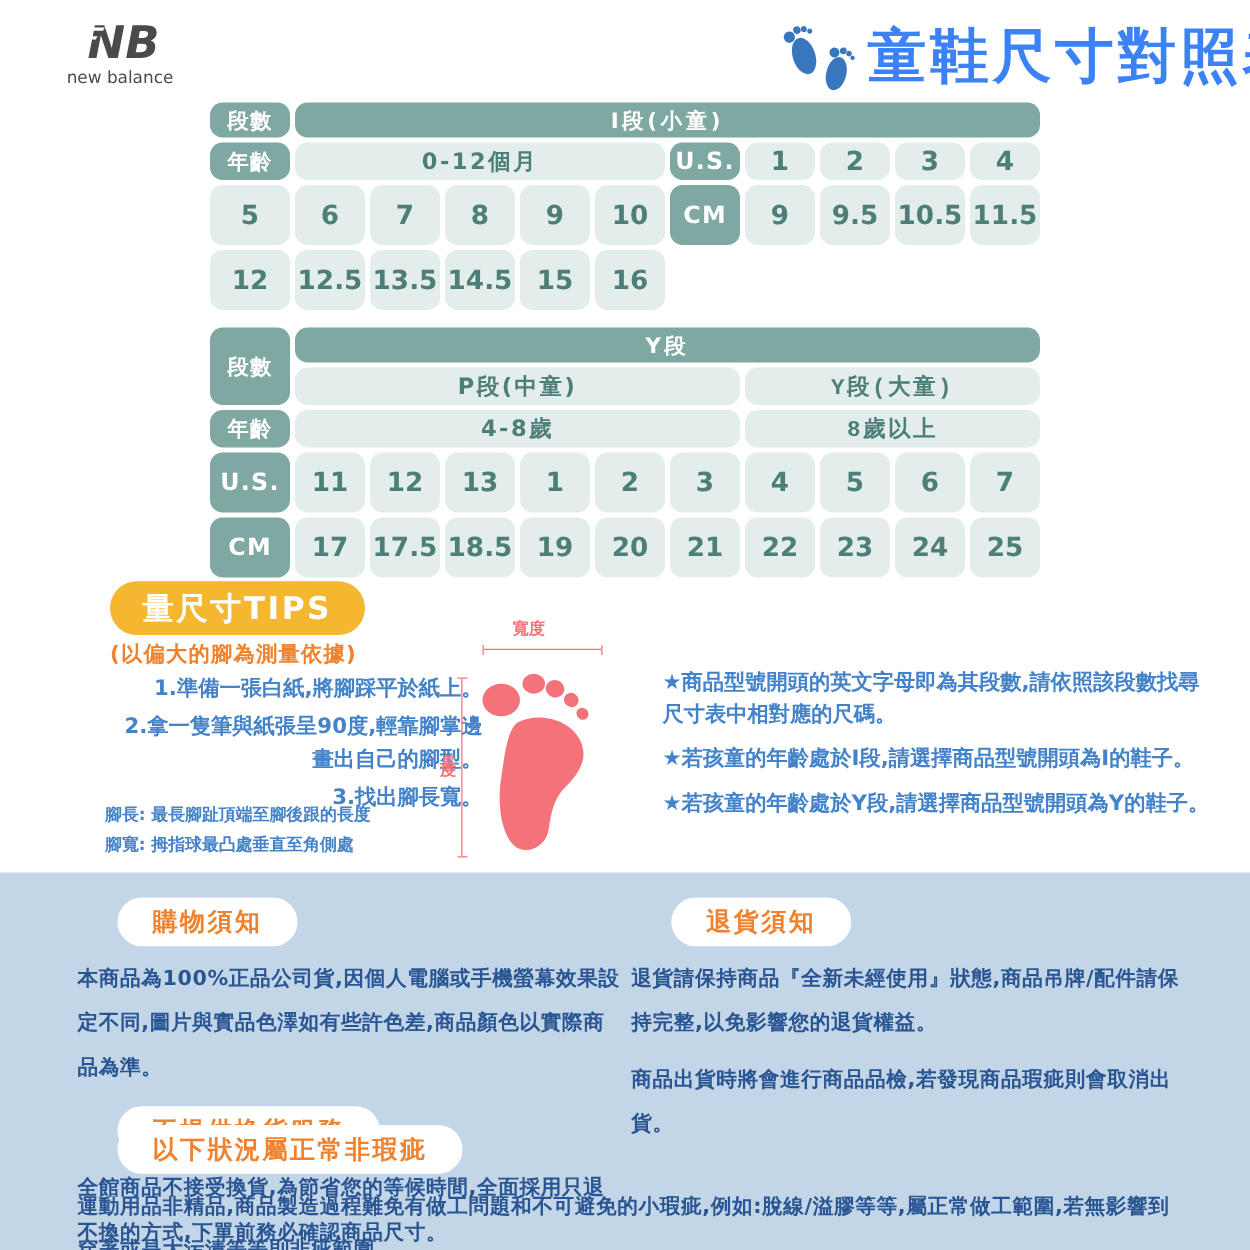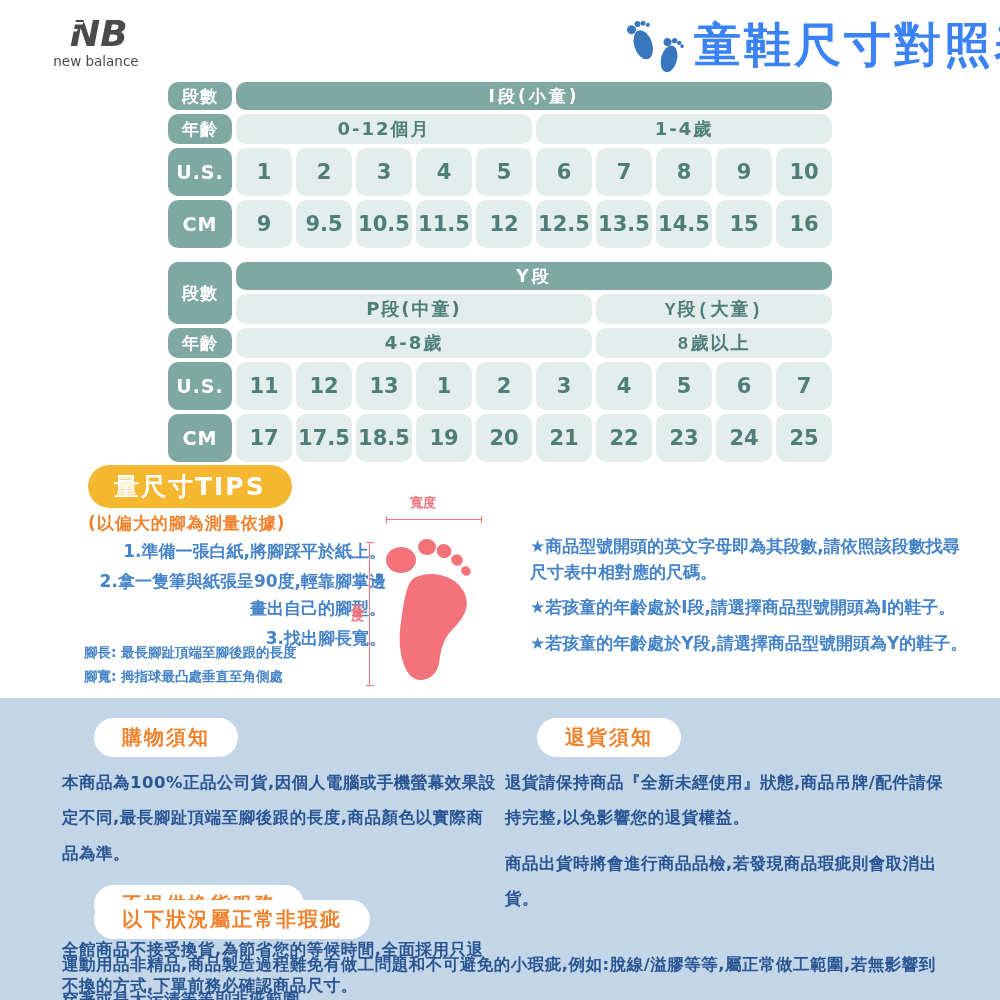--- a/index.html
+++ b/index.html
@@ -105,21 +105,20 @@
   </span>
   <span class="main-title">童鞋尺寸對照表</span>
 </div>
 
 <div class="abs size-table t1">
   <div class="cell hcell">段數</div>
   <div class="cell tealbar c2s10">I段(小童)</div>
 
   <div class="cell hcell">年齡</div>
   <div class="cell vcell c2s5">0-12個月</div>
-  <div class="cell vcell c7s5">1-4歲</div>
 
   <div class="cell hcell big">U.S.</div>
   <div class="cell vcell num">1</div>
   <div class="cell vcell num">2</div>
   <div class="cell vcell num">3</div>
   <div class="cell vcell num">4</div>
   <div class="cell vcell num">5</div>
   <div class="cell vcell num">6</div>
   <div class="cell vcell num">7</div>
   <div class="cell vcell num">8</div>
@@ -213,21 +212,21 @@
 
 <div class="abs star-notes">
   <p>★商品型號開頭的英文字母即為其段數,請依照該段數找尋尺寸表中相對應的尺碼。</p>
   <p>★若孩童的年齡處於I段,請選擇商品型號開頭為I的鞋子。</p>
   <p>★若孩童的年齡處於Y段,請選擇商品型號開頭為Y的鞋子。</p>
 </div>
 
 <div class="abs footer">
   <div class="fcol left">
     <div class="fpill">購物須知</div>
-    <div class="fbody">本商品為100%正品公司貨,因個人電腦或手機螢幕效果設定不同,最長腳趾頂端至腳後跟的長度,商品顏色以實際商品為準。</div>
+    <div class="fbody">本商品為100%正品公司貨,因個人電腦或手機螢幕效果設定不同,圖片與實品色澤如有些許色差,商品顏色以實際商品為準。</div>
     <div class="fgap"></div>
     <div class="fpill">不提供換貨服務</div>
     <div class="fbody">全館商品不接受換貨,為節省您的等候時間,全面採用只退不換的方式,下單前務必確認商品尺寸。</div>
   </div>
   <div class="fcol right">
     <div class="fpill">退貨須知</div>
     <div class="fbody">退貨請保持商品『全新未經使用』狀態,商品吊牌/配件請保持完整,以免影響您的退貨權益。</div>
     <div class="fgap"></div>
     <div class="fbody">商品出貨時將會進行商品品檢,若發現商品瑕疵則會取消出貨。</div>
   </div>

